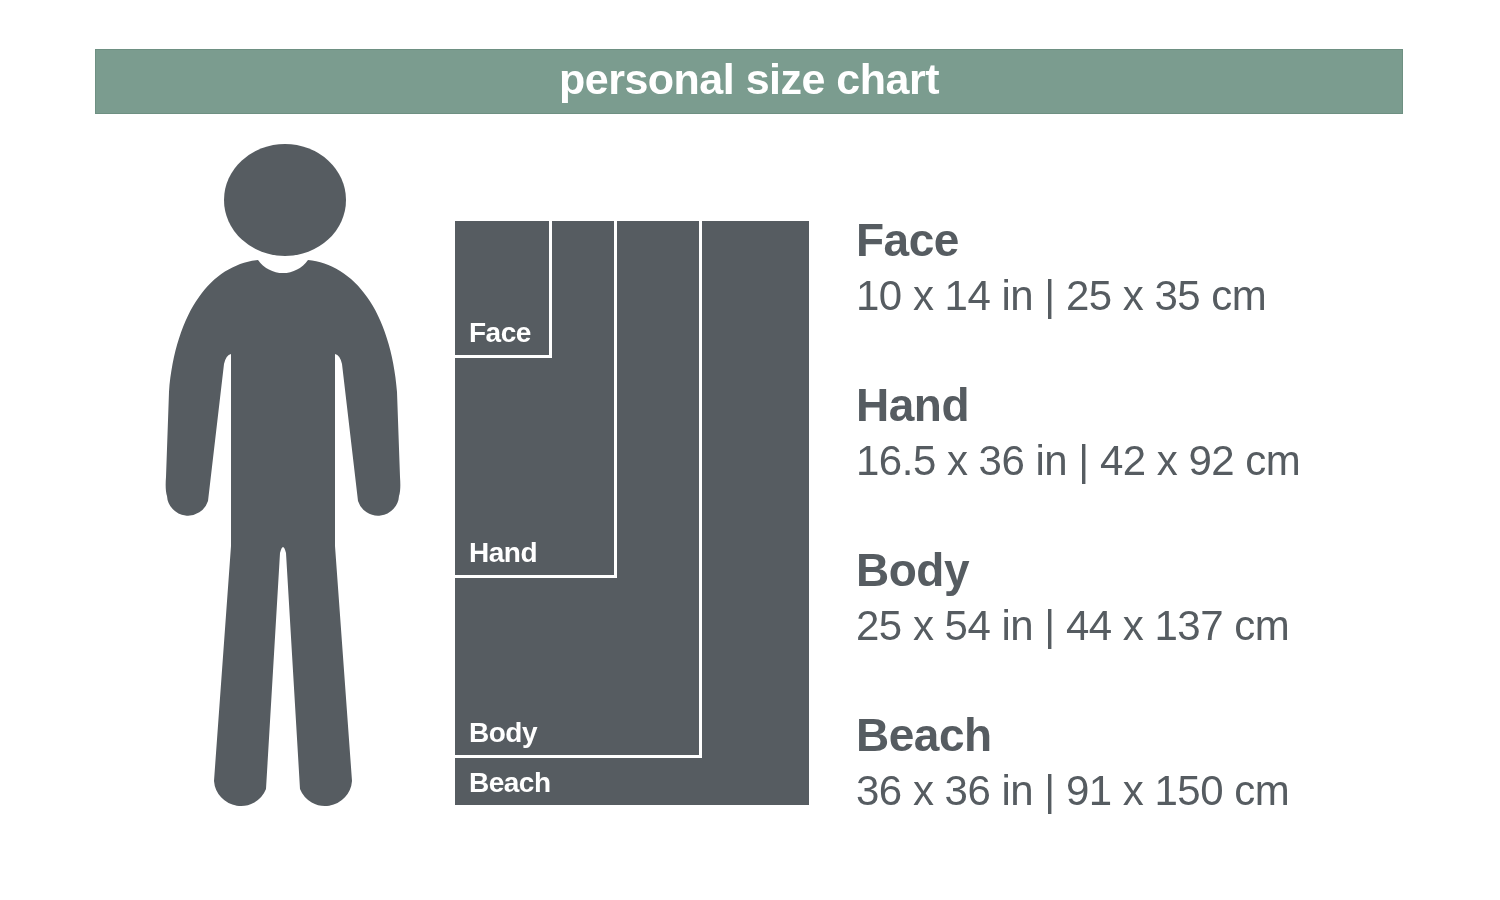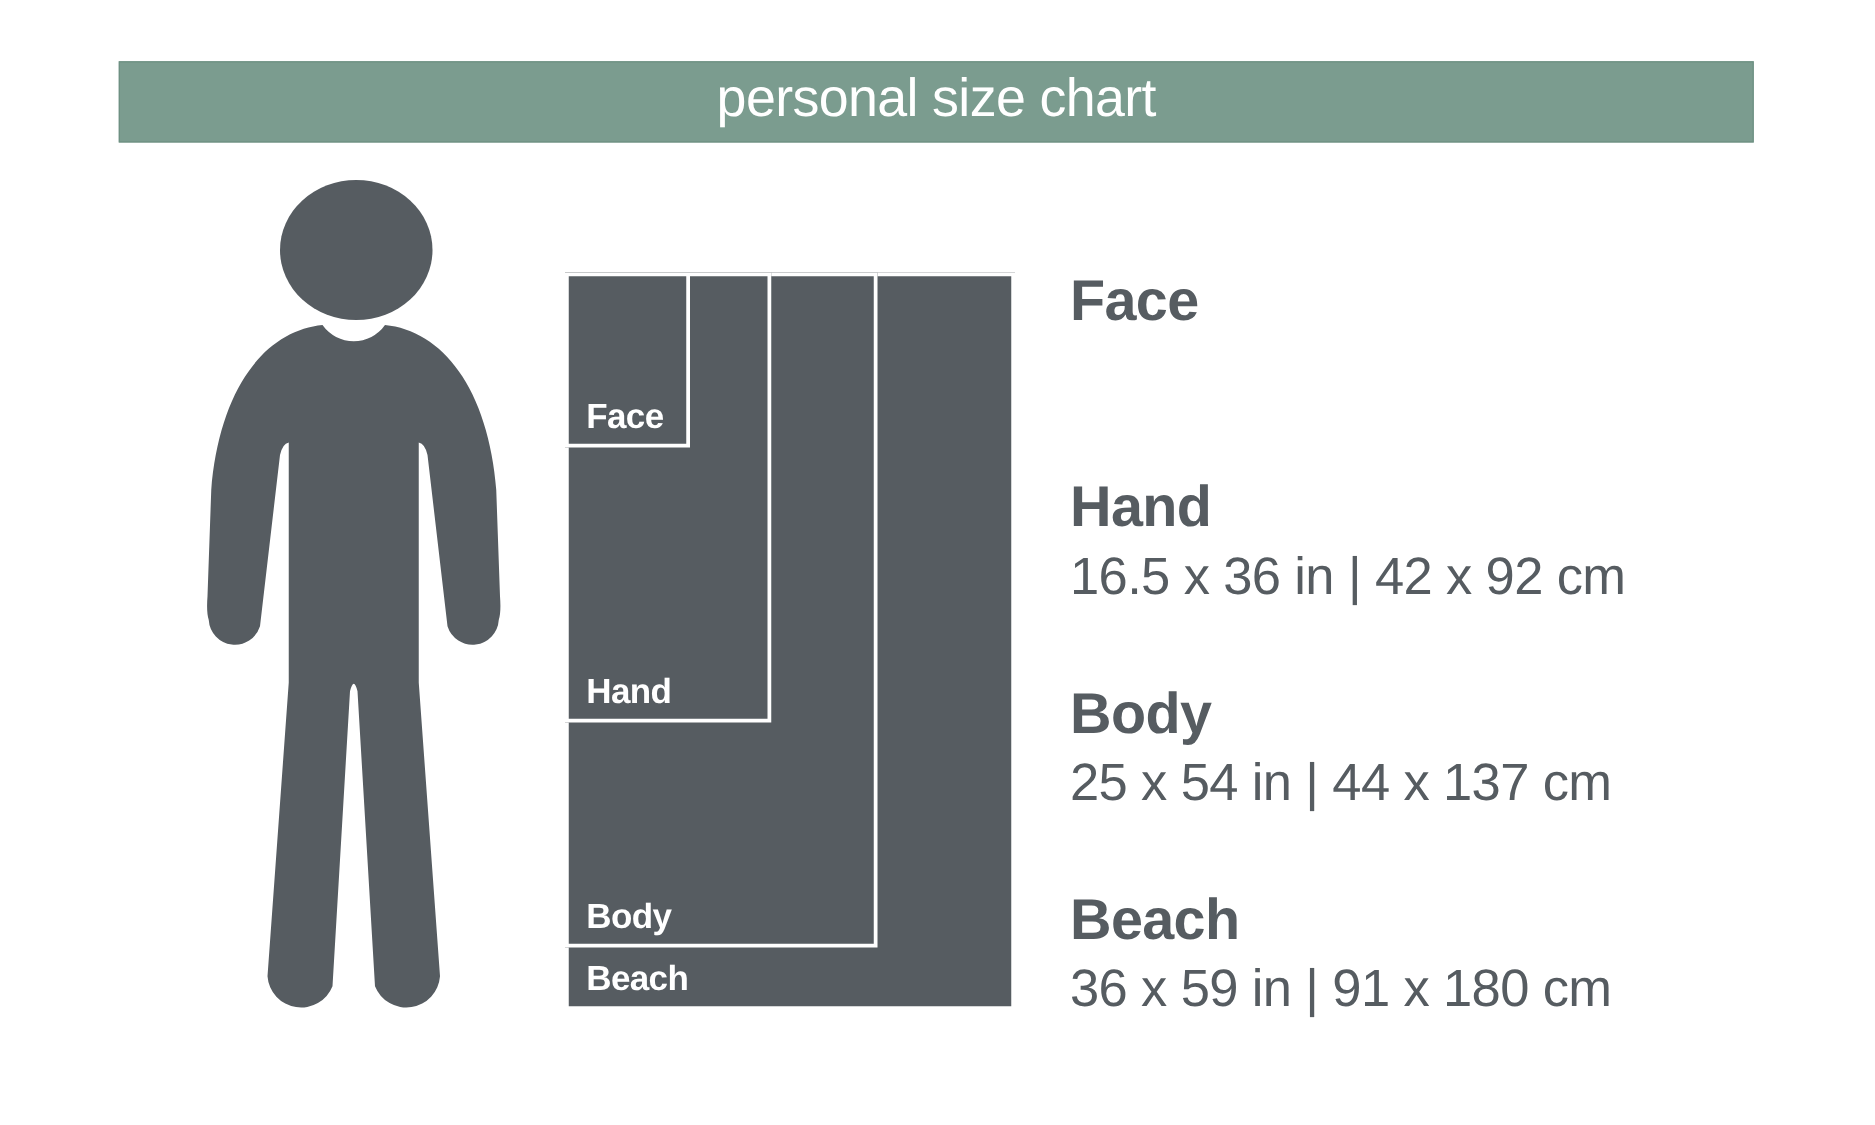--- a/index.html
+++ b/index.html
@@ -17,21 +17,21 @@
     left: 95px; top: 49px;
     width: 1308px; height: 65px;
     background: var(--header-bg, #7b9c8f);
     border: 1px solid var(--header-border, #6e9082);
     box-sizing: border-box;
     display: flex; align-items: center; justify-content: center;
   }
   .header span {
     color: var(--label, #ffffff);
     font-size: 43px;
-    font-weight: normal;
+    font-weight: bold;
     letter-spacing: -0.5px;
     line-height: 1;
     padding-bottom: 4px;
   }
   
   .person {
     position: absolute;
     left: 140px; top: 120px;
     width: 285px; height: 715px;
   }
@@ -113,27 +113,28 @@
     <div class="towel" style="width: 165px; height: 360px; z-index: 3;">
       <span class="towel-label">Hand</span>
     </div>
     <div class="towel" style="width: 100px; height: 140px; z-index: 4;">
       <span class="towel-label">Face</span>
     </div>
   </div>
 
   <div class="legend-entry" style="top:213px">
     <span class="size-name">Face</span>
+    <span class="size-dims">10 x 14 in | 25 x 35 cm</span>
   </div>
   <div class="legend-entry" style="top:378px">
     <span class="size-name">Hand</span>
     <span class="size-dims">16.5 x 36 in | 42 x 92 cm</span>
   </div>
   <div class="legend-entry" style="top:543px">
     <span class="size-name">Body</span>
     <span class="size-dims">25 x 54 in | 44 x 137 cm</span>
   </div>
   <div class="legend-entry" style="top:708px">
     <span class="size-name">Beach</span>
-    <span class="size-dims">36 x 59 in | 91 x 180 cm</span>
+    <span class="size-dims">36 x 36 in | 91 x 150 cm</span>
   </div>
 
 </div>
 
 </body></html>

